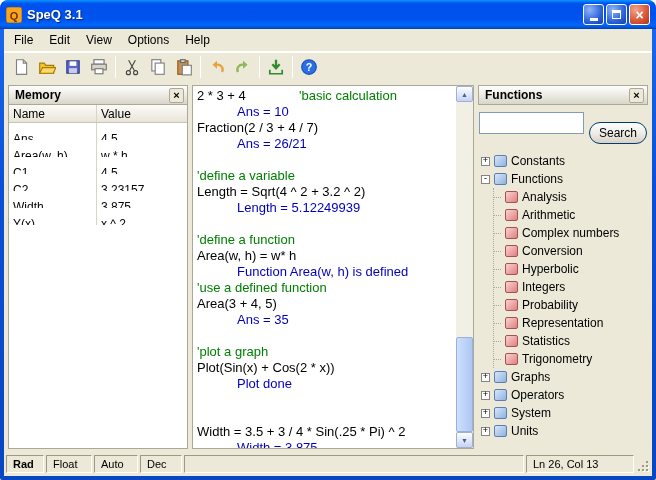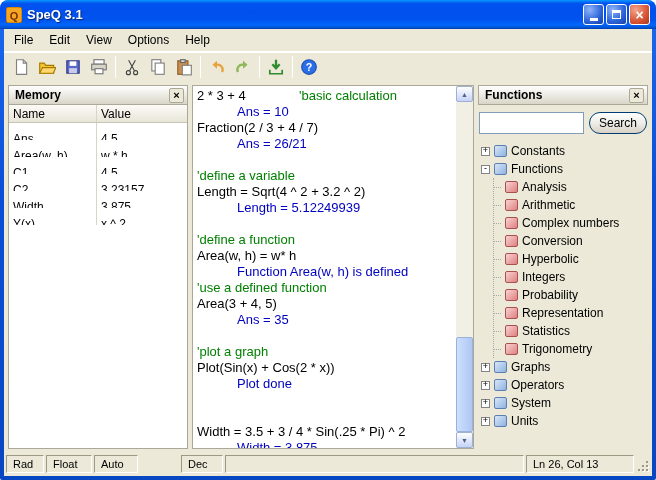--- a/index.html
+++ b/index.html
@@ -74,40 +74,40 @@
   .sb-track { flex:1; position:relative; }
   .sb-thumb { position:absolute; left:0; right:0; bottom:0; height:95px;
     background:linear-gradient(90deg,#CEDFFD,#AEC7F3); border:1px solid #98B0DC; border-radius:2px; }
 
   
   .fn-body { flex:1; display:flex; flex-direction:column; padding-top:5px; min-height:0; }
   .search-row { display:flex; gap:5px; padding:2px 1px 8px 1px; flex:none; }
   .search-input { flex:1; height:22px; border:1px solid #7F9DB9; background:#fff; padding:0 3px;
     font-family:"Liberation Sans",sans-serif; font-size:12px; min-width:0; }
   .search-btn { height:22px; padding:0 9px; flex:none; font-family:"Liberation Sans",sans-serif; font-size:12px;
-    background:linear-gradient(180deg,#FFFFFF,#ECEBE5 55%,#D8D0C4); border:1px solid #003C74; border-radius:11px; }
+    background:linear-gradient(180deg,#FFFFFF,#ECEBE5 55%,#D8D0C4); border:1px solid #003C74; border-radius:11px;margin-top:10px; }
 
   .tree { flex:1; padding-left:3px; overflow:hidden; }
   .titem { display:flex; align-items:center; height:18px; gap:4px; white-space:nowrap; }
   .expander { width:9px; height:9px; flex:none; border:1px solid #848484; background:#fff;
     display:flex; align-items:center; justify-content:center; font-size:9px; line-height:1; }
   .expander.plus::before { content:"+"; margin-top:-1px; }
   .expander.minus::before { content:"-"; margin-top:-2px; }
   .ticon { width:13px; height:12px; flex:none; border-radius:2px; }
   .ticon.cat { background:linear-gradient(135deg,#D8E6F8,#8FB2E0); border:1px solid #5A7FB0; }
   .ticon.fn { background:linear-gradient(135deg,#FAD2D2,#DE8080); border:1px solid #A85050; }
   .tchildren { margin-left:12px; border-left:1px dotted #A8A8A8; }
   .titem.child::before { content:""; width:7px; height:0; border-top:1px dotted #A8A8A8; flex:none; }
 
   
   .statusbar { height:23px; flex:none; display:flex; gap:2px; padding:2px 2px 3px; position:relative;
     font-size:11px; }
   .seg { border:1px solid; border-color:#9D9A84 #FFFFFF #FFFFFF #9D9A84; padding:0 6px;
     display:flex; align-items:center; }
-  .seg-rad { width:38px; } .seg-float { width:46px; } .seg-auto { width:44px; } .seg-dec { width:42px;margin-left:41px; }
+  .seg-rad { width:38px;font-weight:bold; } .seg-float { width:46px; } .seg-auto { width:44px; } .seg-dec { width:42px; }
   .seg-fill { flex:1; }
   .seg-pos { width:108px; }
   .grip { width:14px; position:relative; }
   .grip::before { content:""; position:absolute; right:2px; bottom:2px; width:2px; height:2px;
     background:#9D9A84; box-shadow:-4px 0 #9D9A84, 0 -4px #9D9A84, -8px 0 #9D9A84,
     -4px -4px #9D9A84, 0 -8px #9D9A84, 1px 1px #fff, -3px 1px #fff, 1px -3px #fff; }
 </style>
 </head>
 <body>
 

